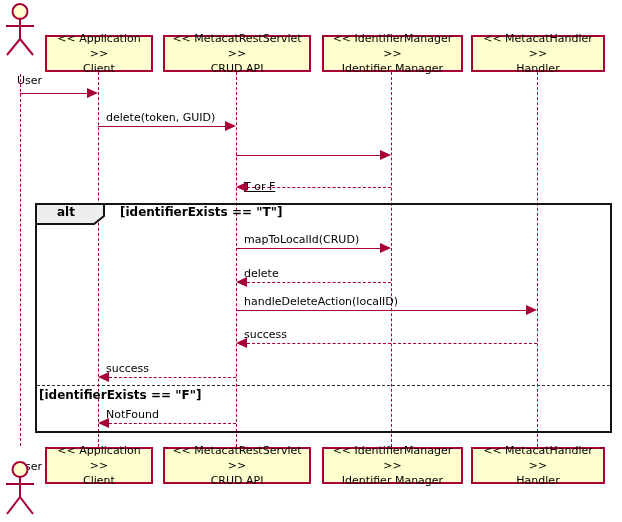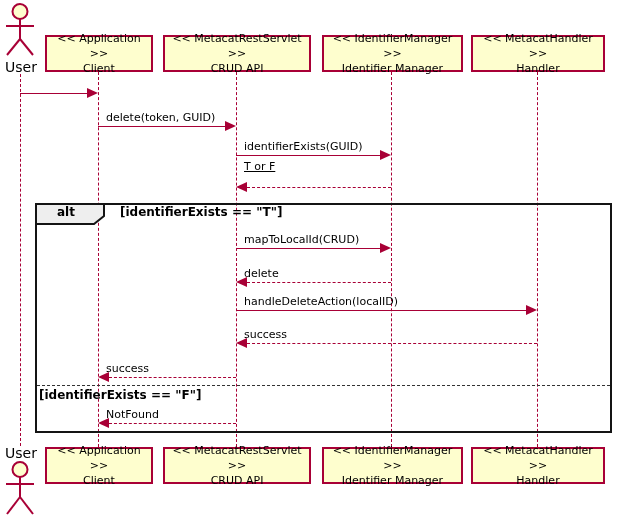--- a/index.html
+++ b/index.html
@@ -7,21 +7,21 @@
     position:relative;width:622px;height:522px;background:#ffffff;overflow:hidden;
     font-family:"DejaVu Sans","Liberation Sans",sans-serif;color:#000;
   }
   .lifeline{position:absolute;width:0;border-left:1px dashed #A80036;z-index:1;}
   .pbox{
     position:absolute;height:33px;background:#FEFECE;border:2px solid #A80036;
     display:flex;flex-direction:column;align-items:center;justify-content:center;
     font-size:11px;line-height:15px;z-index:5;text-align:center;
   }
   .stereo{}
-  .actor-label{position:absolute;font-size:14px;text-align:center;z-index:5;}
+  .actor-label{position:absolute;font-size:11px;text-align:right;z-index:5;margin-top:15px;}
   .msg-label{position:absolute;font-size:11px;white-space:nowrap;z-index:4;}
   .msg-line{position:absolute;height:0;border-top:1px solid #A80036;z-index:3;}
   .msg-line.dashed{border-top-style:dashed;}
   .arr{position:absolute;width:0;height:0;border-style:solid;z-index:4;}
   .arr.right{border-width:5px 0 5px 11px;border-color:transparent transparent transparent #A80036;}
   .arr.left{border-width:5px 11px 5px 0;border-color:transparent #A80036 transparent transparent;}
   .alt-frame{position:absolute;left:35px;top:203px;width:573px;height:226px;border:2px solid #141414;z-index:2;background:transparent;}
   .alt-pentagon{position:absolute;left:35px;top:203px;z-index:4;}
   .alt-op{position:absolute;left:35px;top:205px;width:62px;text-align:center;font-weight:bold;font-size:12px;z-index:5;}
   .guard{position:absolute;font-weight:bold;font-size:12px;white-space:nowrap;z-index:4;}
@@ -106,25 +106,24 @@
   <div class="alt-divider"></div>
   <div class="guard" style="left:39px;top:388px;">[identifierExists == "F"]</div>
 
   <div class="msg-line" style="left:20px;top:93px;width:67px;"></div>
   <div class="arr right" style="left:87px;top:88px;"></div>
 
   <span class="msg-label" style="left:106px;top:111px;">delete(token, GUID)</span>
   <div class="msg-line" style="left:98px;top:126px;width:127px;"></div>
   <div class="arr right" style="left:225px;top:121px;"></div>
 
-  <span class="msg-label" style="left:244px;top:140px;">identifierExists(GUID)</span>
   <div class="msg-line" style="left:236px;top:155px;width:144px;"></div>
   <div class="arr right" style="left:380px;top:150px;"></div>
 
-  <span class="msg-label" style="left:244px;top:160px;text-decoration:underline;">T or F</span>
+  <span class="msg-label" style="left:244px;top:180px;text-decoration:underline;">T or F</span>
   <div class="msg-line dashed" style="left:247px;top:187px;width:144px;"></div>
   <div class="arr left" style="left:236px;top:182px;"></div>
 
   <span class="msg-label" style="left:244px;top:233px;">mapToLocalId(CRUD)</span>
   <div class="msg-line" style="left:236px;top:248px;width:144px;"></div>
   <div class="arr right" style="left:380px;top:243px;"></div>
 
   <span class="msg-label" style="left:244px;top:267px;">delete</span>
   <div class="msg-line dashed" style="left:247px;top:282px;width:144px;"></div>
   <div class="arr left" style="left:236px;top:277px;"></div>

